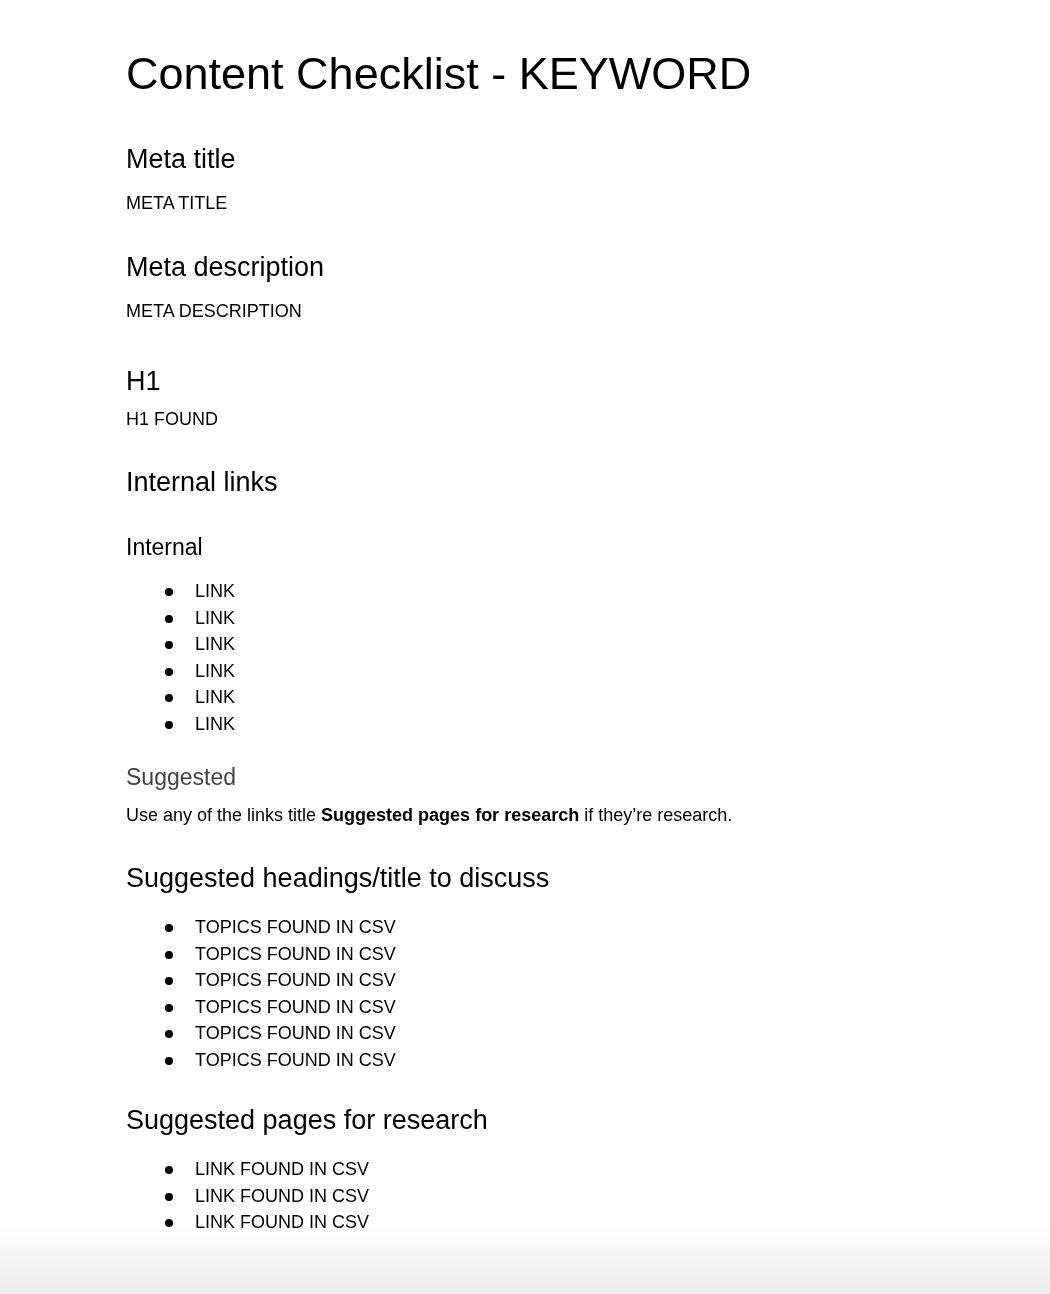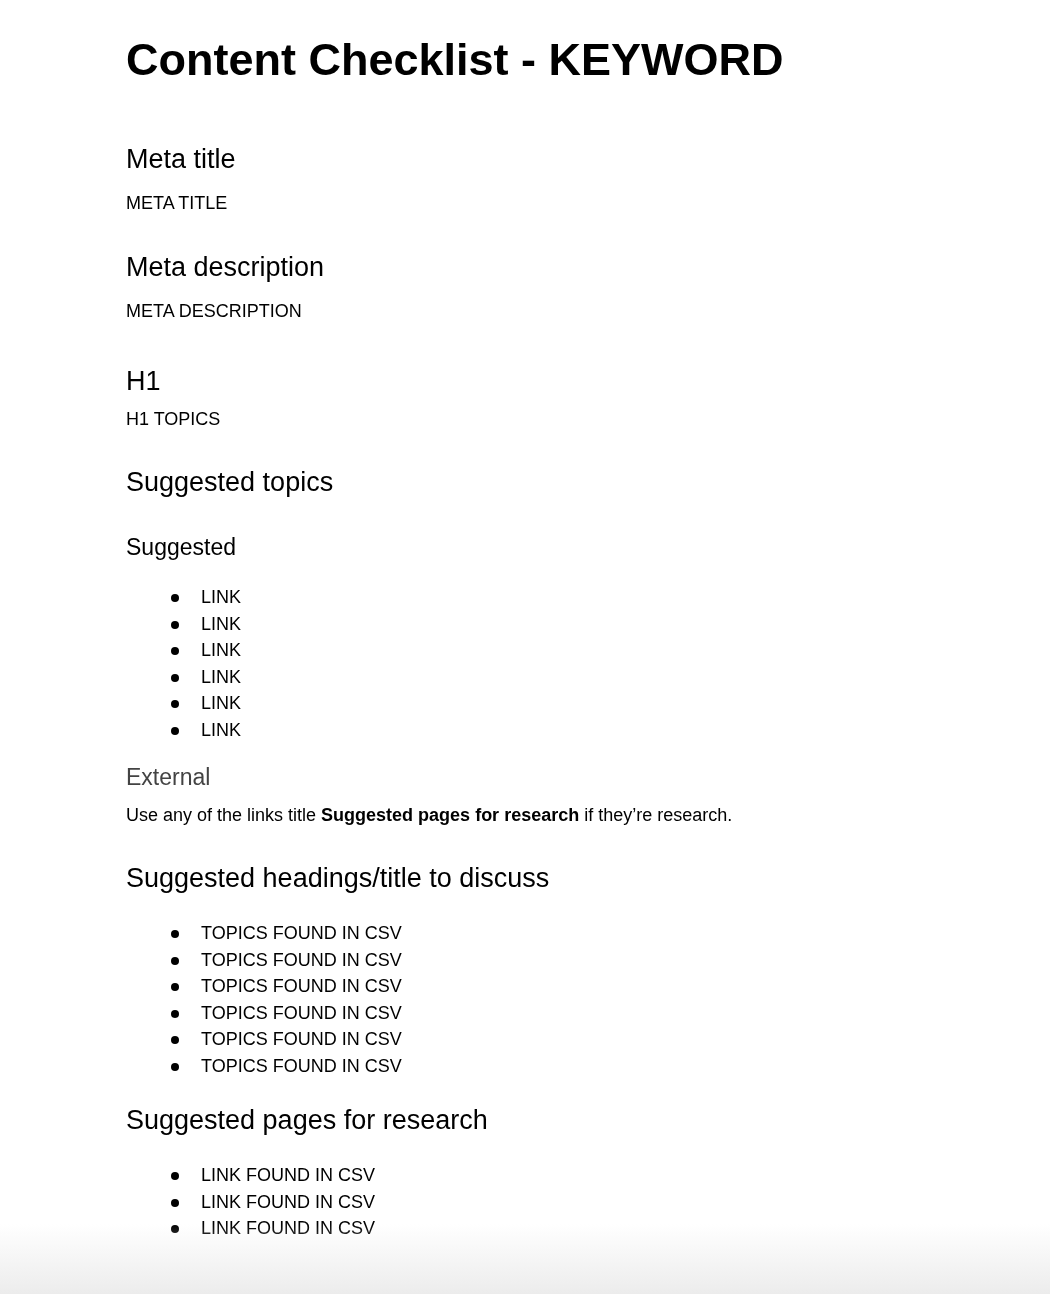--- a/index.html
+++ b/index.html
@@ -4,62 +4,62 @@
 <style>
   html, body { margin: 0; padding: 0; }
   body {
     width: 1050px; height: 1294px; overflow: hidden;
     background: #ffffff;
     font-family: "Liberation Sans", sans-serif;
     color: #000;
     position: relative;
   }
   .page { position: absolute; left: 126px; top: 0; width: 880px; }
-  .title { position: absolute; top: 32px; left: 0; font-size: 45px; line-height: 56px; margin: 0; font-weight: bold; white-space: nowrap; }
+  .title { position: absolute; top: 46px; left: 0; font-size: 45px; line-height: 56px; margin: 0; font-weight: normal; white-space: nowrap; }
   .h2 { position: absolute; left: 0; font-size: 27px; line-height: 34px; margin: 0; font-weight: normal; white-space: nowrap; }
   .h3 { position: absolute; left: 0; font-size: 23px; line-height: 30px; margin: 0; font-weight: normal; white-space: nowrap; }
   .h3.grey { color: #434343; }
   .p { position: absolute; left: 0; font-size: 18px; line-height: 24px; margin: 0; white-space: nowrap; }
   .p b { font-weight: bold; }
-  ul.list { position: absolute; left: 0; margin: 12px; padding: 0; list-style: none; }
+  ul.list { position: absolute; left: 0; margin: 6px; padding: 0; list-style: none; }
   ul.list li { position: relative; padding-left: 63px; font-size: 18px; height: 26.5px; line-height: 26.5px; white-space: nowrap; }
   ul.list li .bullet { position: absolute; left: 33px; top: 10px; width: 8px; height: 8px; border-radius: 50%; background: #000; }
   .shade {
     position: absolute; left: 0; bottom: 0; width: 1050px; height: 70px;
     background: linear-gradient(to bottom, rgba(255,255,255,0), #ececec);
   }
 </style>
 </head>
 <body>
 
 <div class="page">
   <h1 class="title">Content Checklist - KEYWORD</h1>
 
   <h2 class="h2" style="top:142px">Meta title</h2>
   <p class="p" style="top:191px">META TITLE</p>
 
   <h2 class="h2" style="top:250px">Meta description</h2>
   <p class="p" style="top:299px">META DESCRIPTION</p>
 
   <h2 class="h2" style="top:364px">H1</h2>
-  <p class="p" style="top:407px">H1 TOPICS</p>
+  <p class="p" style="top:407px">H1 FOUND</p>
 
-  <h2 class="h2" style="top:465px">Suggested topics</h2>
+  <h2 class="h2" style="top:465px">Internal links</h2>
 
-  <h3 class="h3" style="top:532px">Suggested</h3>
+  <h3 class="h3" style="top:532px">Internal</h3>
   <ul class="list" style="top:572px; left:0">
     <li><span class="bullet"></span><span>LINK</span></li>
     <li><span class="bullet"></span><span>LINK</span></li>
     <li><span class="bullet"></span><span>LINK</span></li>
     <li><span class="bullet"></span><span>LINK</span></li>
     <li><span class="bullet"></span><span>LINK</span></li>
     <li><span class="bullet"></span><span>LINK</span></li>
   </ul>
 
-  <h3 class="h3 grey" style="top:762px">External</h3>
+  <h3 class="h3 grey" style="top:762px">Suggested</h3>
   <p class="p" style="top:803px"><span>Use any of the links title </span><b>Suggested pages for research</b><span> if they’re research.</span></p>
 
   <h2 class="h2" style="top:861px">Suggested headings/title to discuss</h2>
   <ul class="list" style="top:908px">
     <li><span class="bullet"></span><span>TOPICS FOUND IN CSV</span></li>
     <li><span class="bullet"></span><span>TOPICS FOUND IN CSV</span></li>
     <li><span class="bullet"></span><span>TOPICS FOUND IN CSV</span></li>
     <li><span class="bullet"></span><span>TOPICS FOUND IN CSV</span></li>
     <li><span class="bullet"></span><span>TOPICS FOUND IN CSV</span></li>
     <li><span class="bullet"></span><span>TOPICS FOUND IN CSV</span></li>

